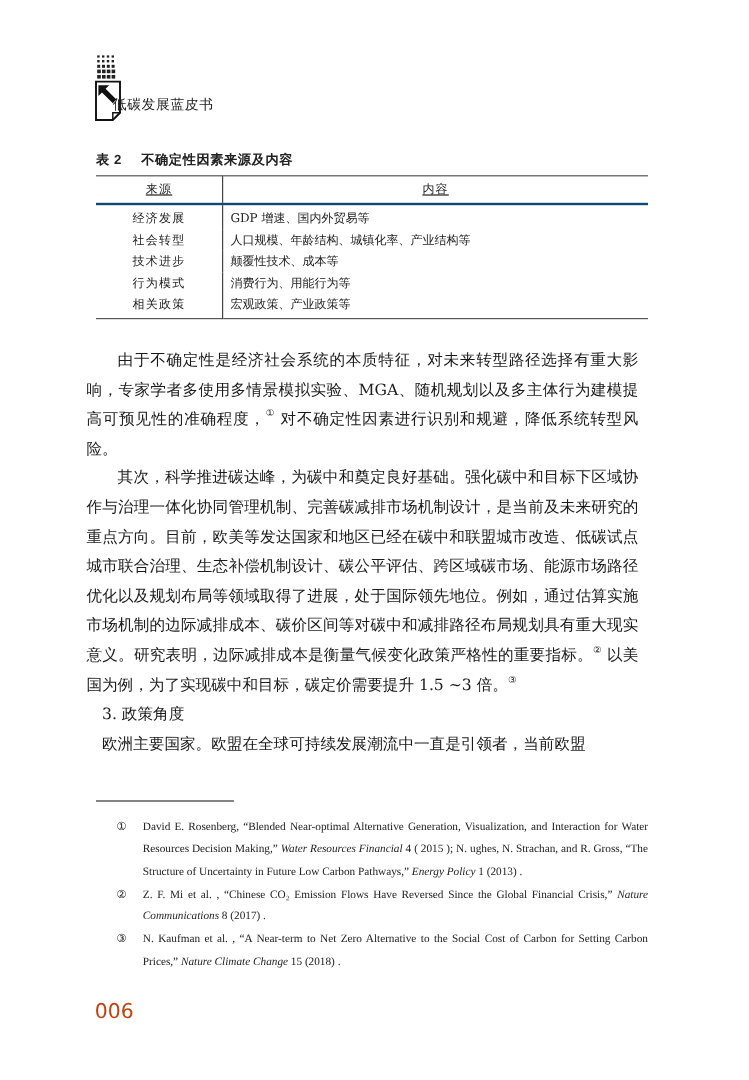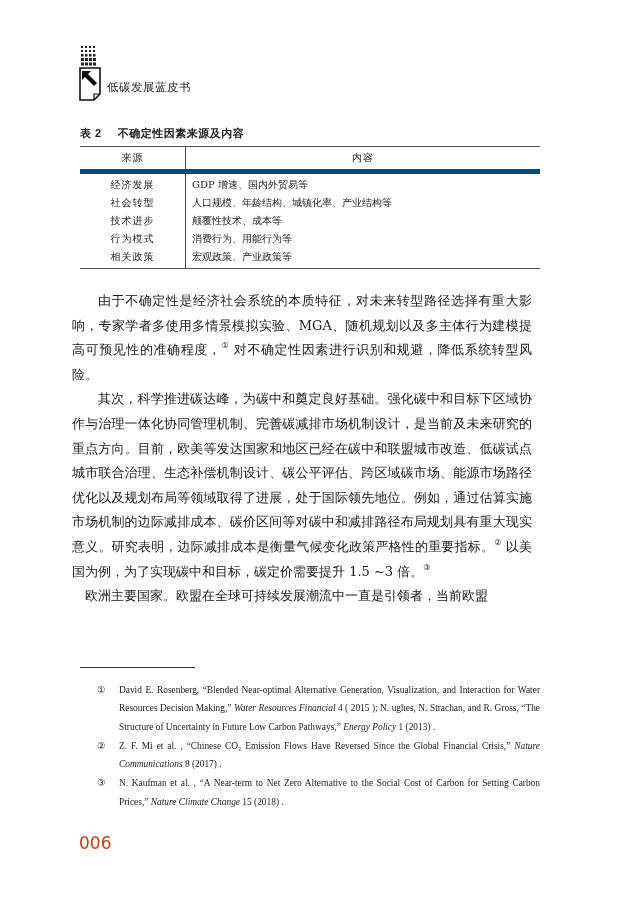--- a/index.html
+++ b/index.html
@@ -3,38 +3,38 @@
   <meta charset="utf-8">
   <style>
     html, body { margin: 0; padding: 0; background: #ffffff; }
     body {
       width: 624px; height: 900px; position: relative; overflow: hidden;
       color: #1a1a1a;
       font-family: "DejaVu Serif", "Liberation Serif", serif;
     }
     .header-logo { position: absolute; left: 78px; top: 46px; width: 26px; height: 56px; }
     .header-title {
-      position: absolute; left: 107px; top: 80px;
+      position: absolute; left: 94px; top: 80px;
       font-family: Liberation Sans, sans-serif;
       font-size: 11.5px; color: #222; letter-spacing: 0.5px;
     }
     .table-caption {
       position: absolute; left: 80px; width: 460px; top: 126px;
       text-align: left;
       font-family: Liberation Sans, sans-serif;
       font-weight: bold; font-size: 11px; color: #222; letter-spacing: 0.5px;
     }
     .table-caption .num { margin-right: 16px; }
     .data-table {
       position: absolute; left: 80px; top: 146px; width: 460px;
       border-collapse: collapse;
       font-family: "DejaVu Serif", "Liberation Serif", serif;
       font-size: 10px; color: #222;
     }
-    .data-table thead tr { border-top: 1.5px solid #555; border-bottom: 5px solid #0c4a6e; }
+    .data-table thead tr { border-top: 1.5px solid #555; border-bottom: 2px solid #0c4a6e; text-decoration: underline; }
     .data-table tbody tr:last-child { border-bottom: 1.5px solid #555; }
     .data-table th { font-weight: normal; height: 22px; padding: 0; }
     .data-table td { height: 18px; padding: 0; }
     .data-table .col-source { width: 105px; text-align: center; border-right: 1px solid #444; letter-spacing: 1px; }
     .data-table .col-content { padding-left: 6px; text-align: left; }
     .data-table th.col-content { text-align: center; padding-left: 0; letter-spacing: 1px;}
     .data-table tbody tr:first-child td { padding-top: 2px; }
     .data-table tbody tr:last-child td { padding-bottom: 2px; }
 
     .body-text {
@@ -124,20 +124,21 @@
     <tr>
       <td class="col-source">相关政策</td>
       <td class="col-content">宏观政策、产业政策等</td>
     </tr>
   </tbody>
 </table>
 
 <div class="body-text">
   <p><span>由于不确定性是经济社会系统的本质特征，对未来转型路径选择有重大影响，专家学者多使用多情景模拟实验、MGA、随机规划以及多主体行为建模提高可预见性的准确程度，</span><sup class="fn">①</sup><span> 对不确定性因素进行识别和规避，降低系统转型风险。</span></p>
   <p><span>其次，科学推进碳达峰，为碳中和奠定良好基础。强化碳中和目标下区域协作与治理一体化协同管理机制、完善碳减排市场机制设计，是当前及未来研究的重点方向。目前，欧美等发达国家和地区已经在碳中和联盟城市改造、低碳试点城市联合治理、生态补偿机制设计、碳公平评估、跨区域碳市场、能源市场路径优化以及规划布局等领域取得了进展，处于国际领先地位。例如，通过估算实施市场机制的边际减排成本、碳价区间等对碳中和减排路径布局规划具有重大现实意义。研究表明，边际减排成本是衡量气候变化政策严格性的重要指标。</span><sup class="fn">②</sup><span> 以美国为例，为了实现碳中和目标，碳定价需要提升 1.5 ~3 倍。</span><sup class="fn">③</sup></p>
+  <p class="no-indent">3. 政策角度</p>
   <p class="no-indent">欧洲主要国家。欧盟在全球可持续发展潮流中一直是引领者，当前欧盟</p>
 </div>
 
 <div class="footnote-rule"></div>
 
 <div class="footnotes">
   <div class="footnote">
     <span class="marker">①</span><span>David E. Rosenberg, “Blended Near-optimal Alternative Generation, Visualization, and Interaction for Water Resources Decision Making,” </span><i>Water Resources Financial</i><span> 4 ( 2015 ); N. ughes, N. Strachan, and R. Gross, “The Structure of Uncertainty in Future Low Carbon Pathways,” </span><i>Energy Policy</i><span> 1 (2013) .</span>
   </div>
   <div class="footnote">

